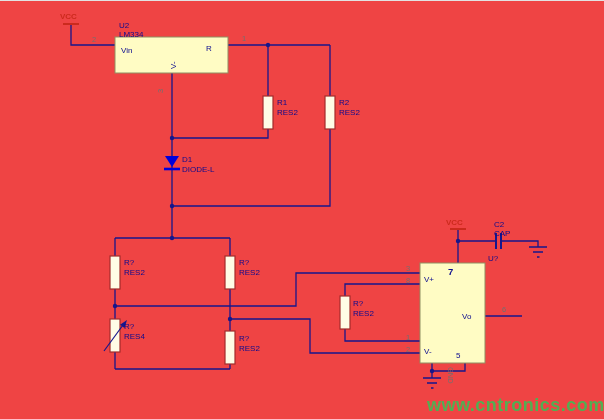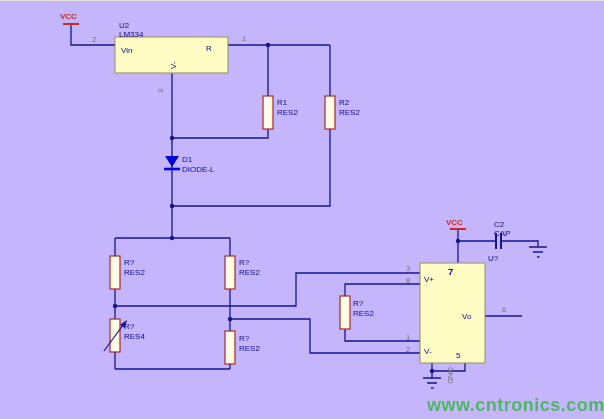--- a/index.html
+++ b/index.html
@@ -1,17 +1,17 @@
 <!DOCTYPE html>
 <html><head>
 <meta charset="utf-8">
 <style>
   html,body { margin:0; padding:0; background:#ffffff; }
   .screen {
-    position:relative; width:604px; height:419px; background:#c4b5fd;
+    position:relative; width:604px; height:419px; background:#ef4444;
     overflow:hidden; border-top:1px solid #e2e2e2;
     font-family:"Liberation Sans","DejaVu Sans",sans-serif;
   }
   svg { display:block; }
   .wire path { stroke:#16168c; stroke-width:1.3; fill:none; }
   .ic  { fill:#fffcc4; stroke:#8f8f62; stroke-width:1; }
   .res { fill:#fffce6; stroke:#a22b2b; stroke-width:1.2; }
   text { font-family:"Liberation Sans","DejaVu Sans",sans-serif; }
   .lbl { font-size:8px;   fill:#0b0b8f; }
   .pin { font-size:7.5px; fill:#707070; }

